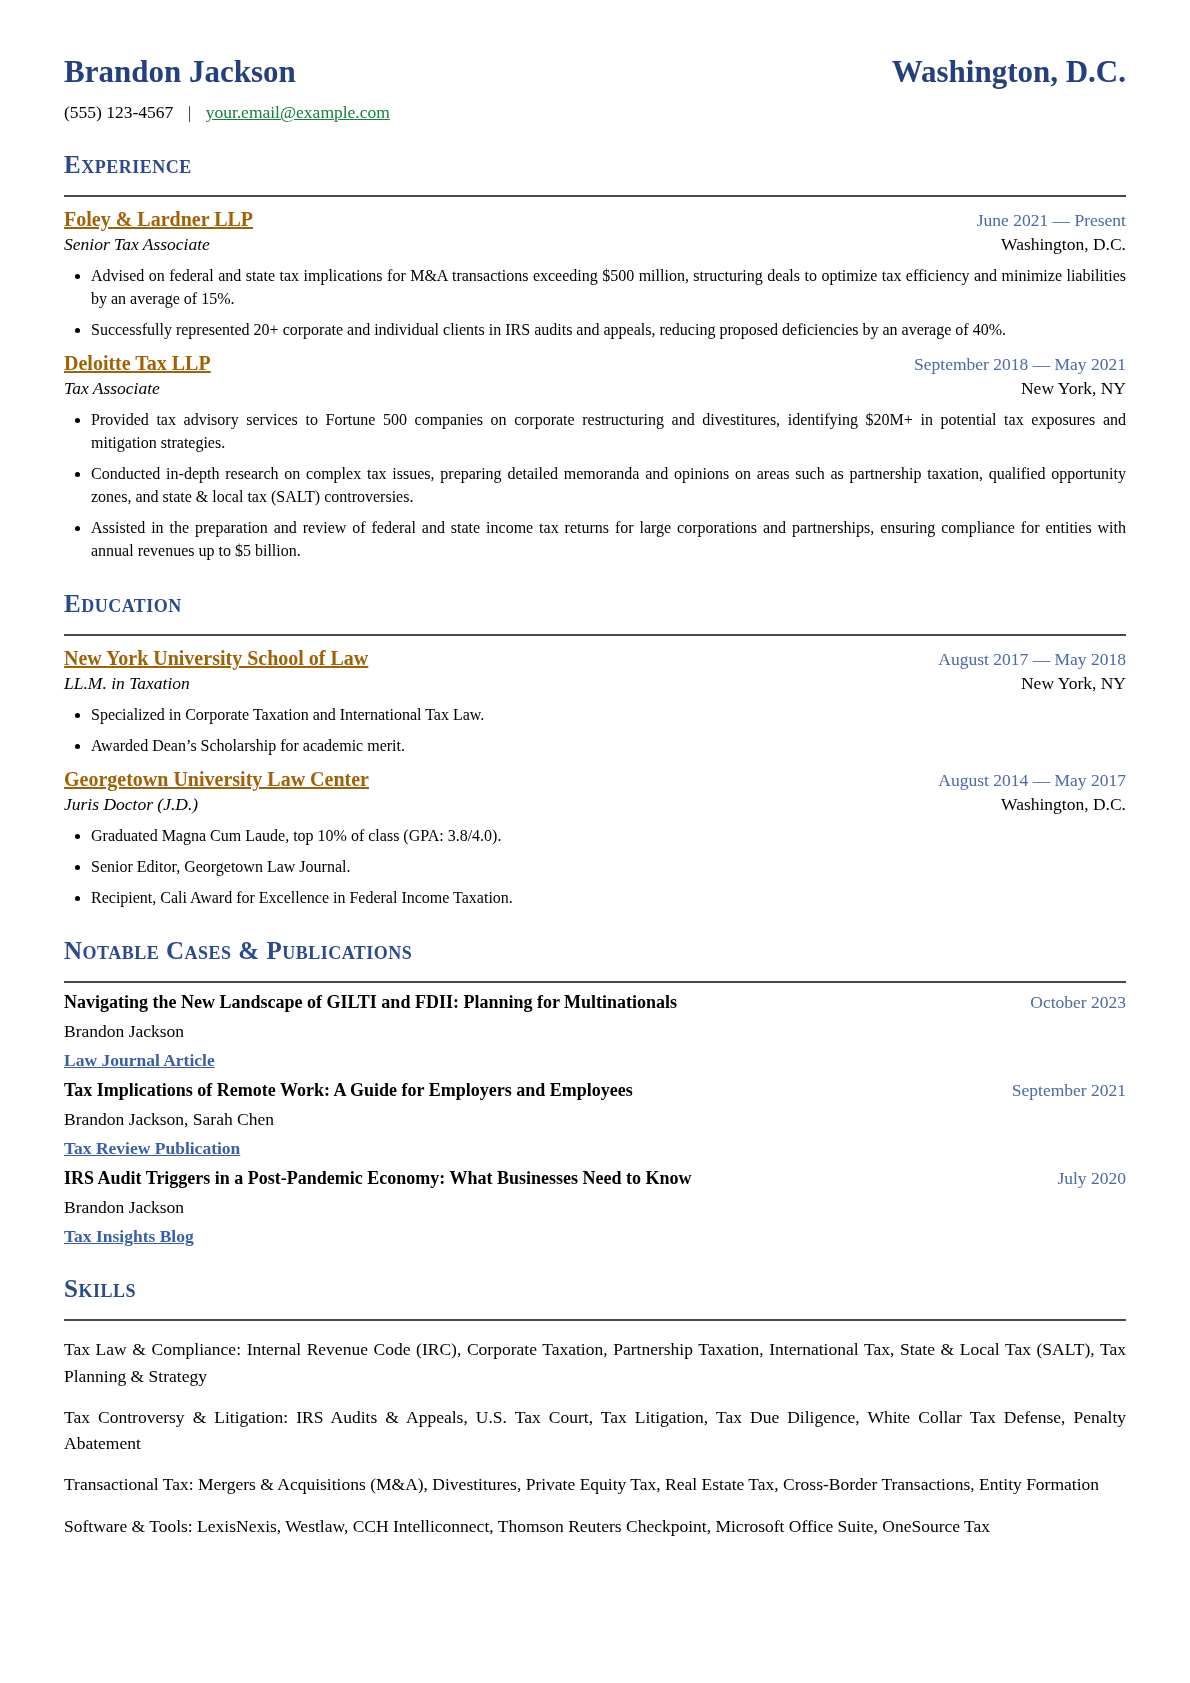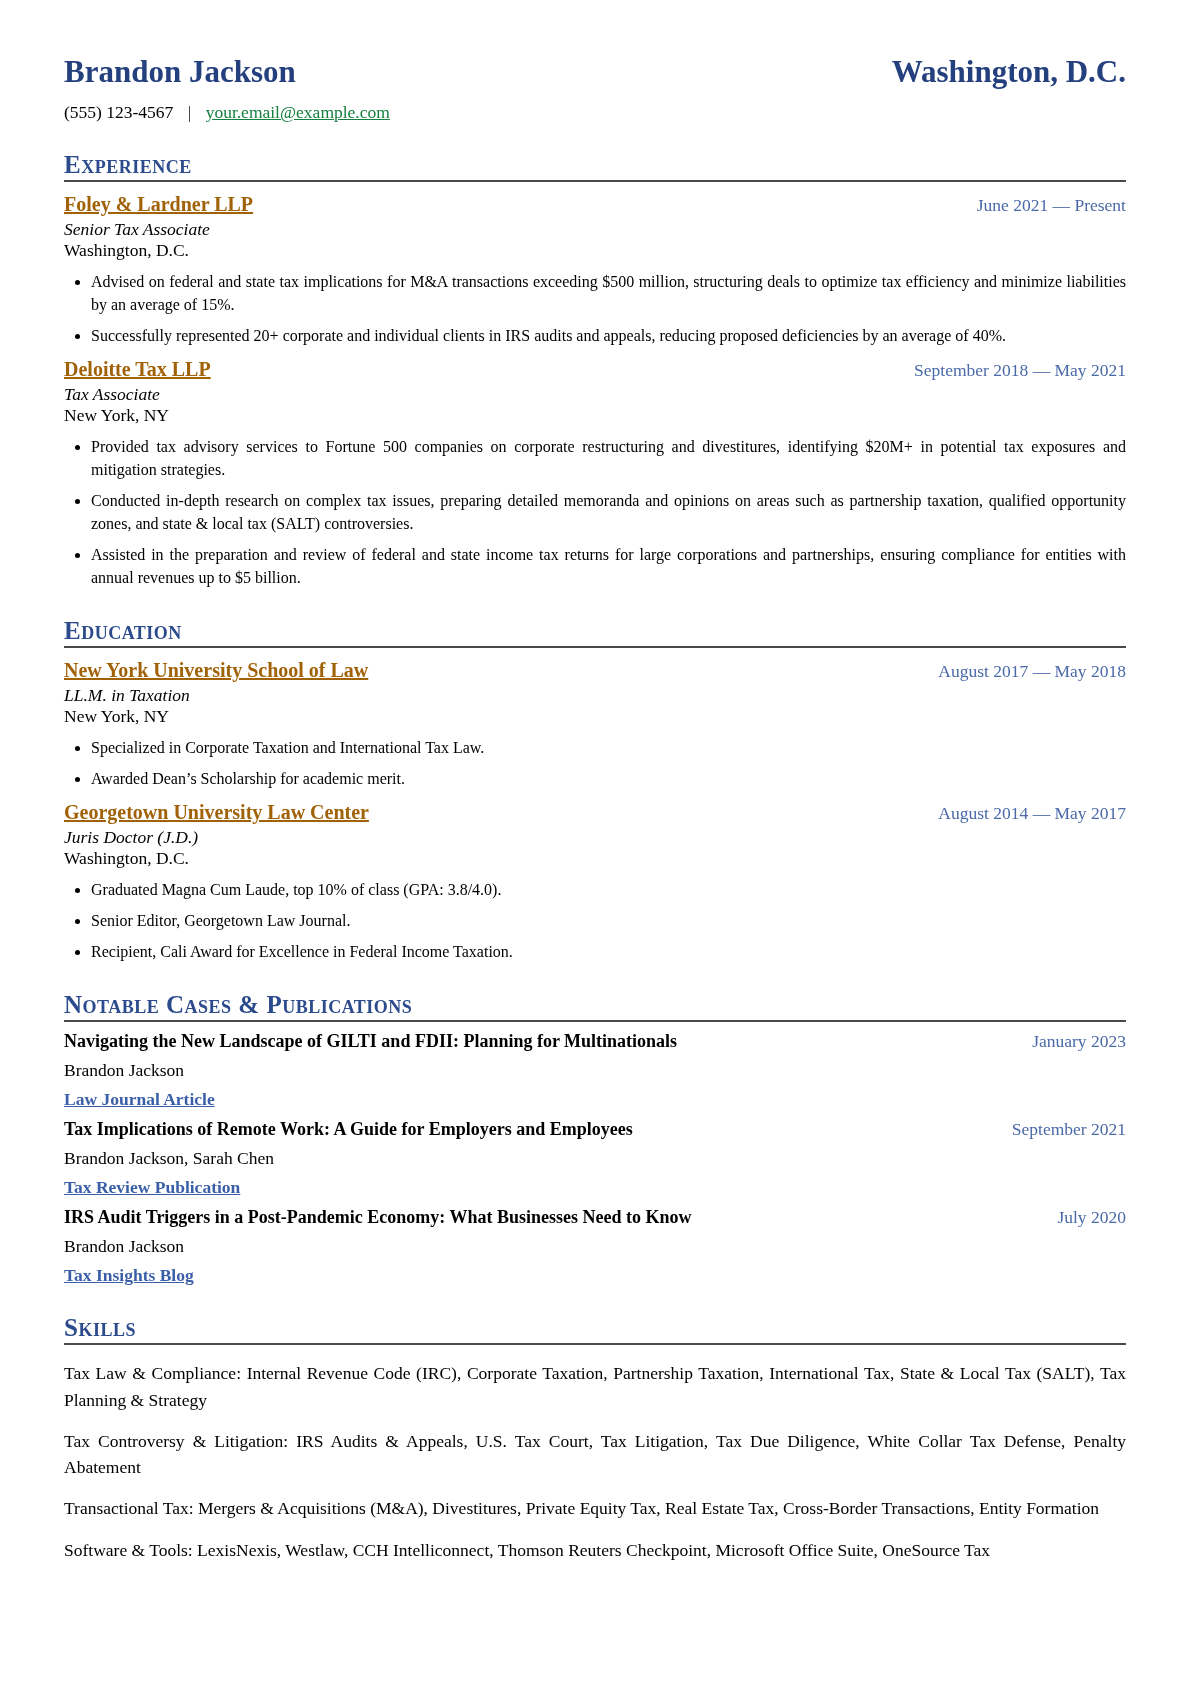--- a/index.html
+++ b/index.html
@@ -39,21 +39,21 @@
 
   
   .section { margin-top: 28px; }
   .section-title {
     font-variant: small-caps;
     font-weight: bold;
     font-size: 25px;
     letter-spacing: 0.5px;
     color: #2c4b8c;
     border-bottom: 2px solid #4a4a4a;
-    padding-bottom: 1px;
+    padding-bottom: 16px;
     margin: 0;
   }
 
   
   .entry { margin-top: 11px; }
   .entry-head {
     display: flex;
     justify-content: space-between;
     align-items: baseline;
   }
@@ -68,21 +68,20 @@
     font-size: 17.5px;
     color: #4a69a8;
     white-space: nowrap;
     margin-left: 20px;
   }
   .entry-sub {
     display: flex;
     justify-content: space-between;
     align-items: baseline;
     margin-top: 3px;
-    flex-direction: column;
   }
   .entry-role { font-style: italic; font-size: 17.5px; }
   .entry-loc { font-size: 17.5px; }
   ul.bullets {
     margin: 9px 0 2px 0;
     padding-left: 27px;
   }
   ul.bullets li {
     font-size: 16px;
     line-height: 1.44;
@@ -209,21 +208,21 @@
       </ul>
     </div>
   </div>
 
   <div class="section">
     <h2 class="section-title">Notable Cases &amp; Publications</h2>
 
     <div class="pub">
       <div class="pub-head">
         <span class="pub-title">Navigating the New Landscape of GILTI and FDII: Planning for Multinationals</span>
-        <span class="pub-date">January 2023</span>
+        <span class="pub-date">October 2023</span>
       </div>
       <div class="pub-authors">Brandon Jackson</div>
       <a class="pub-link">Law Journal Article</a>
     </div>
 
     <div class="pub">
       <div class="pub-head">
         <span class="pub-title">Tax Implications of Remote Work: A Guide for Employers and Employees</span>
         <span class="pub-date">September 2021</span>
       </div>

